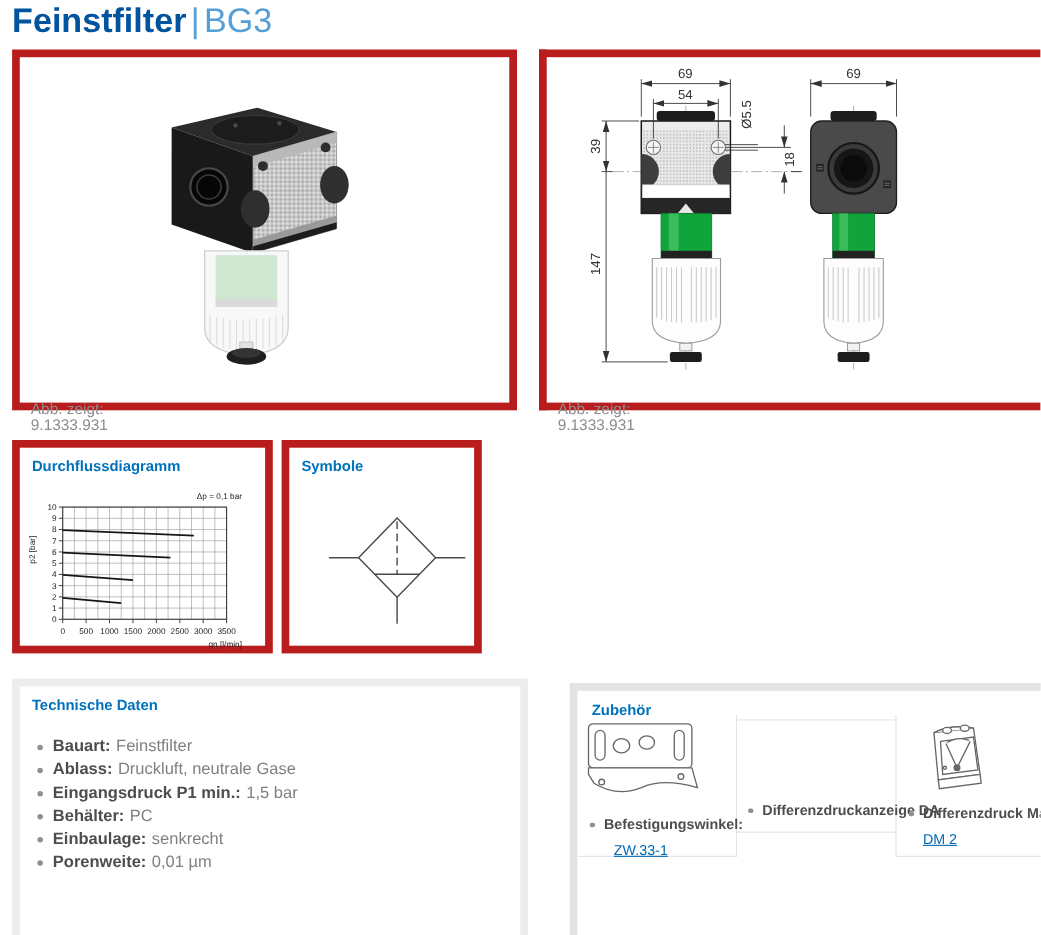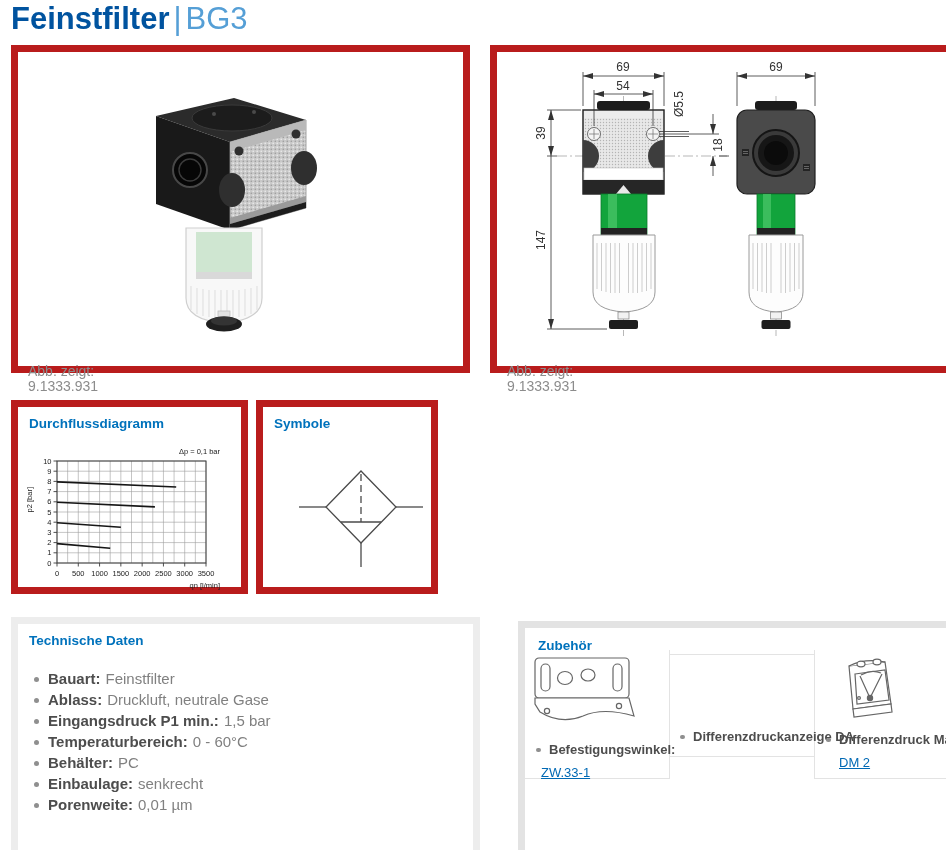--- a/index.html
+++ b/index.html
@@ -333,21 +333,20 @@
     </g>
   </svg>
 </div>
 
 <div class="panel" id="tech-panel">
   <div class="panel-heading">Technische Daten</div>
   <ul class="tech-list">
       <li><span class="t-label">Bauart:</span><span class="t-value">Feinstfilter</span></li>
       <li><span class="t-label">Ablass:</span><span class="t-value">Druckluft, neutrale Gase</span></li>
       <li><span class="t-label">Eingangsdruck P1 min.:</span><span class="t-value">1,5 bar</span></li>
-      <li><span class="t-label">Temperaturbereich:</span><span class="t-value">0 - 60°C</span></li>
       <li><span class="t-label">Behälter:</span><span class="t-value">PC</span></li>
       <li><span class="t-label">Einbaulage:</span><span class="t-value">senkrecht</span></li>
       <li><span class="t-label">Porenweite:</span><span class="t-value">0,01 µm</span></li>
     </ul>
 </div>
 
 <div class="panel" id="acc-panel">
   <div class="panel-heading" style="left:13px;top:10px;">Zubehör</div>
 
   <div class="acc-line" style="left:144px;top:22px;width:1px;height:129px;"></div>
@@ -364,21 +363,21 @@
         <rect x="10" y="10" width="9" height="27" rx="4.5"></rect>
         <rect x="82" y="10" width="9" height="27" rx="4.5"></rect>
         <ellipse cx="34" cy="24" rx="7.5" ry="6.5"></ellipse>
         <ellipse cx="57" cy="21" rx="7" ry="6"></ellipse>
         <path d="M4,44 L98,44 L103,62 Q72,53 52,62 Q30,71 9,58 L4,50 Z"></path>
         <circle cx="16" cy="57" r="2.6"></circle>
         <circle cx="88" cy="52" r="2.6"></circle>
       </g>
     </svg>
     <div class="acc-label" style="margin-left:9px;margin-top:12px;">Befestigungswinkel:</div>
-    <a class="acc-link" style="margin-left:16px;" href="#">ZW.33-1</a>
+    <a class="acc-link" style="margin-left:33px;" href="#">ZW.33-1</a>
   </div>
 
   <div class="acc-cell" style="left:145px;top:27px;width:144px;height:101px;">
     <div class="acc-label" style="margin-left:8px;margin-top:74px;">Differenzdruckanzeige DA</div>
   </div>
 
   <div class="acc-cell" style="left:290px;top:22px;width:157px;height:128px;">
     <svg width="62" height="70" viewBox="0 0 62 70" style="margin:4px 0 0 24px;">
       <g stroke="#666" stroke-width="1.2" fill="#fff">
         <path d="M10,12 L46,8 L52,50 L14,55 Z"></path>

